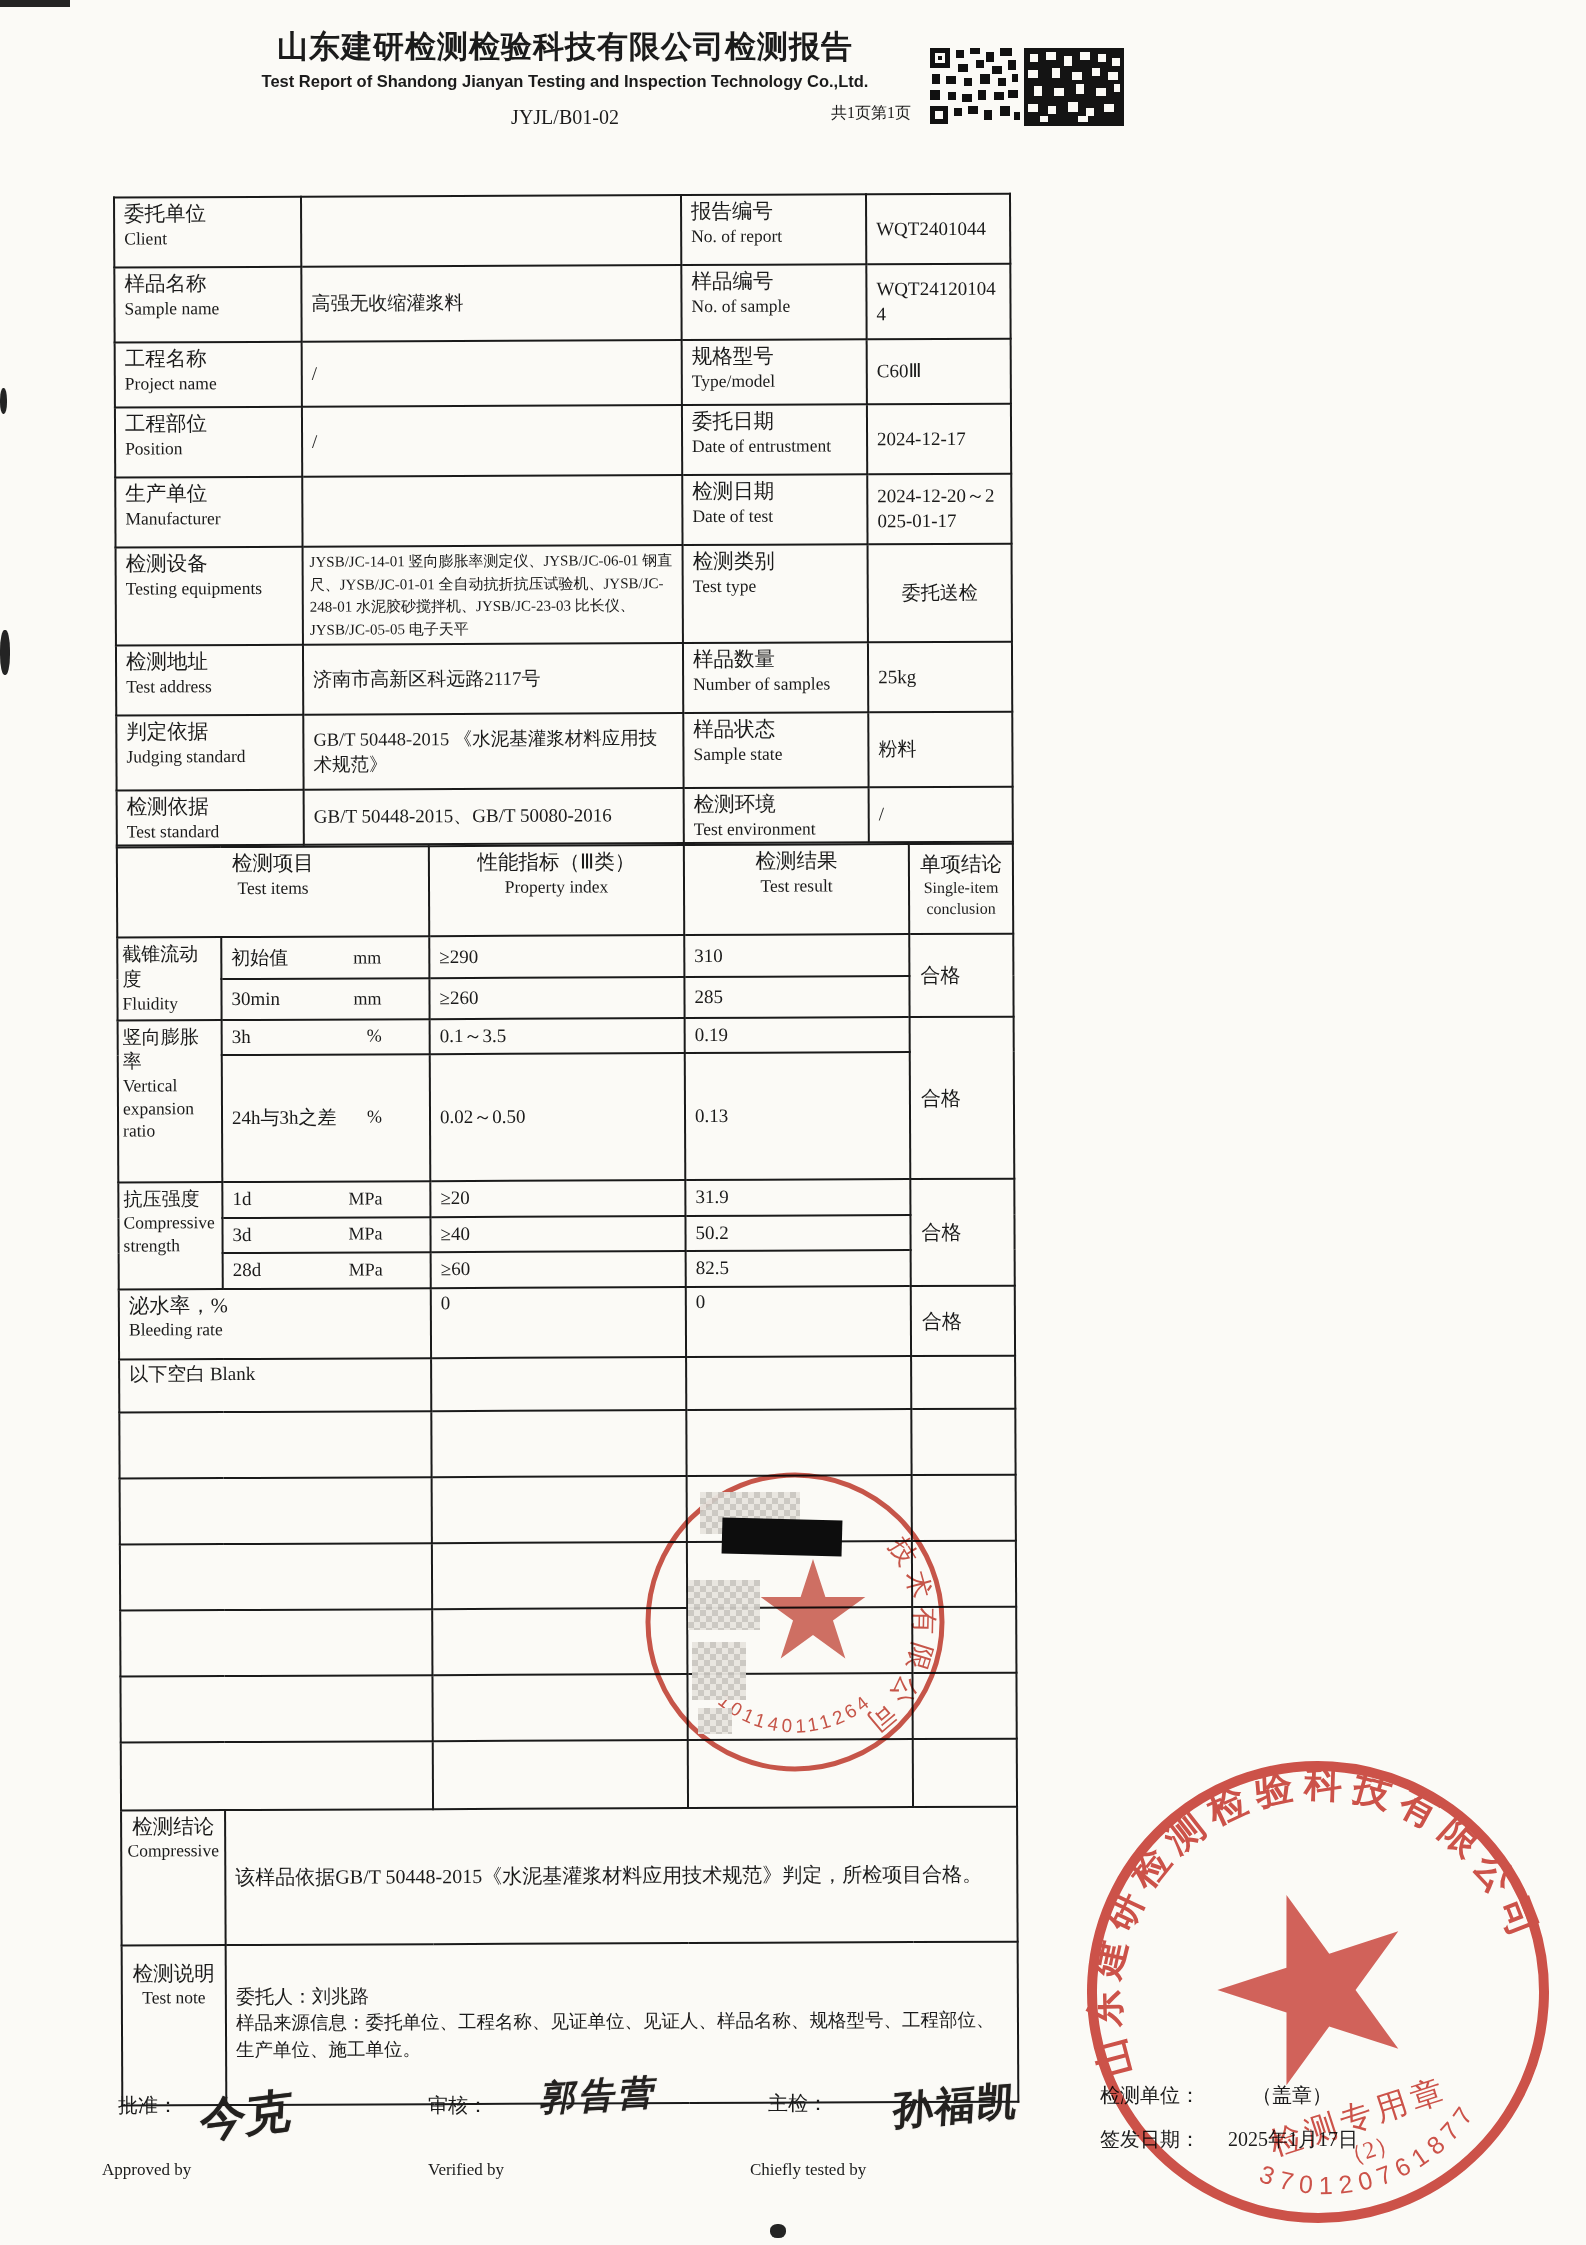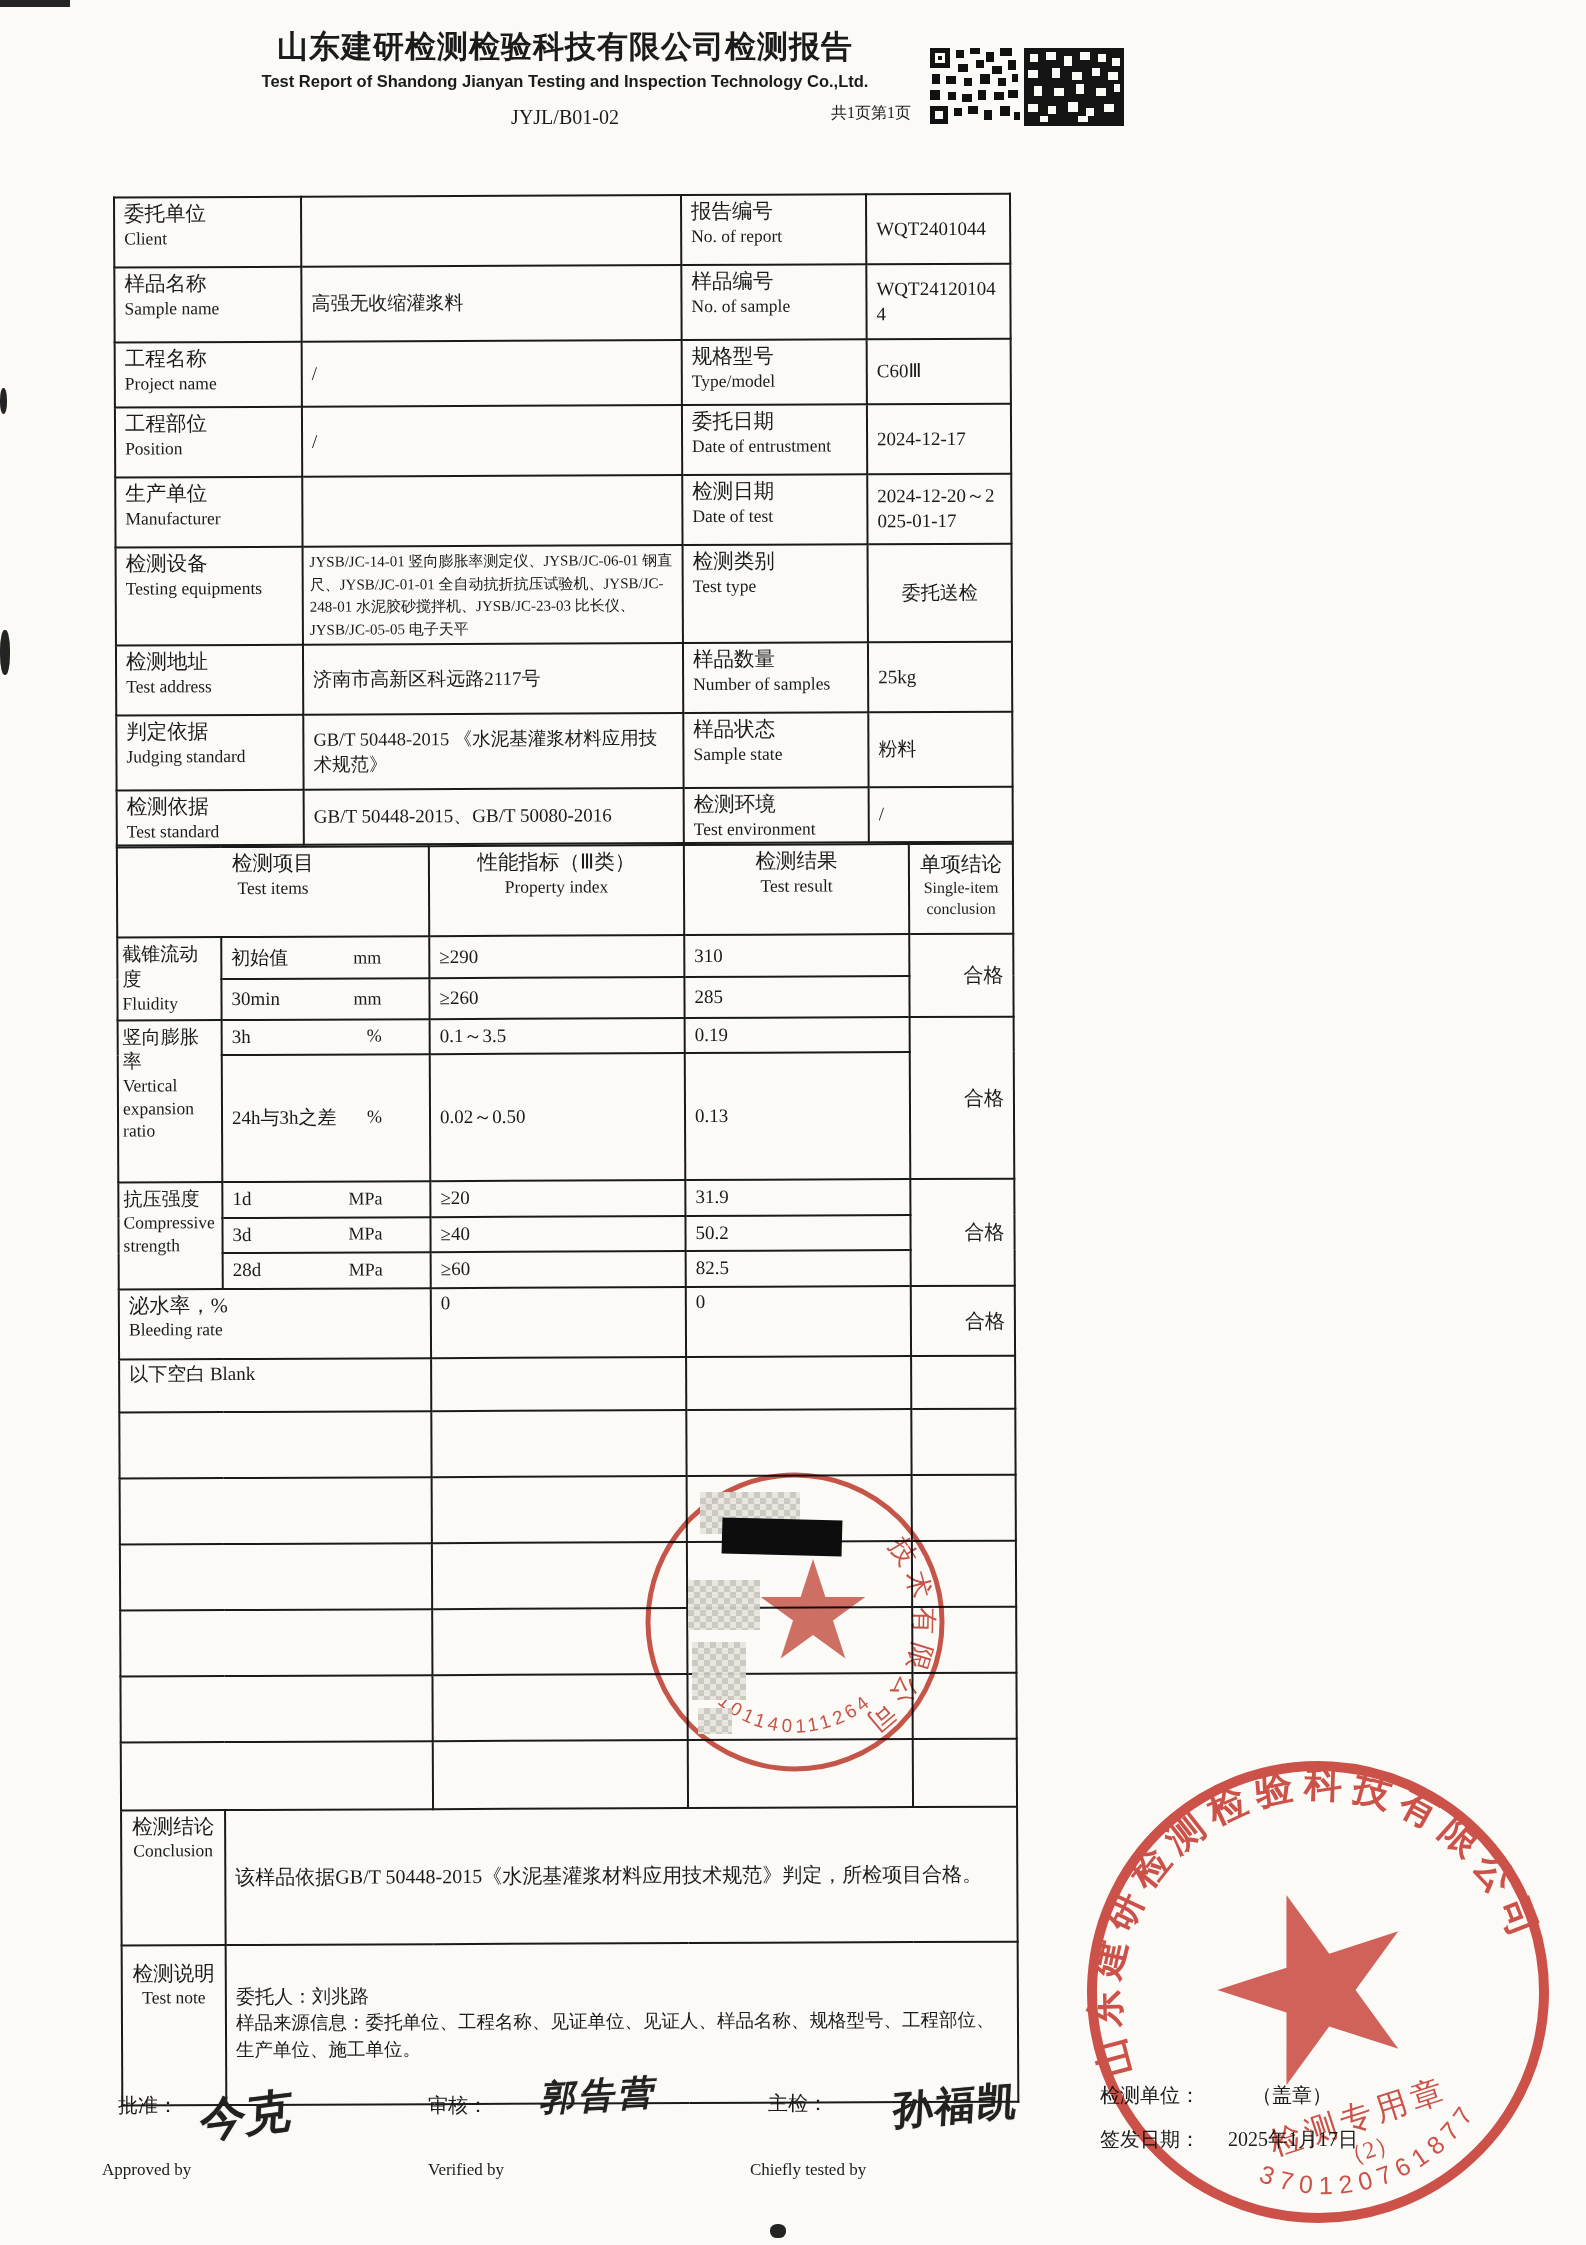--- a/index.html
+++ b/index.html
@@ -24,21 +24,21 @@
   .lab{vertical-align:top;}
   .lab .wrap{display:flex;flex-direction:column;justify-content:space-between;height:100%;}
   .zh{font-size:20.5px;}
   .en{font-size:17.5px;}
   .val{font-size:19px;word-break:break-word;}
   .equip{font-size:15px;line-height:1.5;padding:3px 6px;}
   .hdr{text-align:center;vertical-align:top;}
   .hdr .wrap{display:flex;flex-direction:column;justify-content:space-around;height:100%;align-items:center;}
   .sub-cell{display:flex;justify-content:space-between;align-items:center;}
   .sub-cell .unit{padding-right:38px;font-size:18px;}
-  .concl{font-size:20px;padding-left:10px;text-align:right;}
+  .concl{font-size:20px;padding-left:10px;}
   .blank-cell{font-size:19px;}
   .notewrap{display:flex;flex-direction:column;justify-content:space-between;height:100%;padding:6px 0;}
   .note2{font-size:18.5px;line-height:1.45;}
   .conc-text{font-size:20px;}
   
   .foot{position:absolute;font-size:20px;}
   .foot-en{position:absolute;font-size:17px;}
   .sig{position:absolute;font-family:"Liberation Serif",serif;font-weight:bold;color:#23211f;
        text-shadow:0 0 1px rgba(30,30,30,.6);}
   .sig1{left:200px;top:2085px;font-size:46px;transform:rotate(-7deg) skewX(-10deg);}
@@ -461,21 +461,21 @@
       <tr style="height:68px">
             <td colspan="2"></td>
             <td></td>
             <td></td>
             <td></td>
           </tr>
       <tr style="height:135px">
         <td class="hdr">
               <div class="wrap">
           <span class="zh">检测结论</span>
-          <span class="en">Conclusion</span>
+          <span class="en">Compressive</span>
               </div>
             </td>
         <td class="conc-text" colspan="4">该样品依据GB/T 50448-2015《水泥基灌浆材料应用技术规范》判定，所检项目合格。</td>
       </tr>
       <tr style="height:160px">
         <td class="hdr">
               <div class="wrap" style="padding:12px 0">
           <span class="zh">检测说明</span>
           <span class="en">Test note</span>
               </div>

